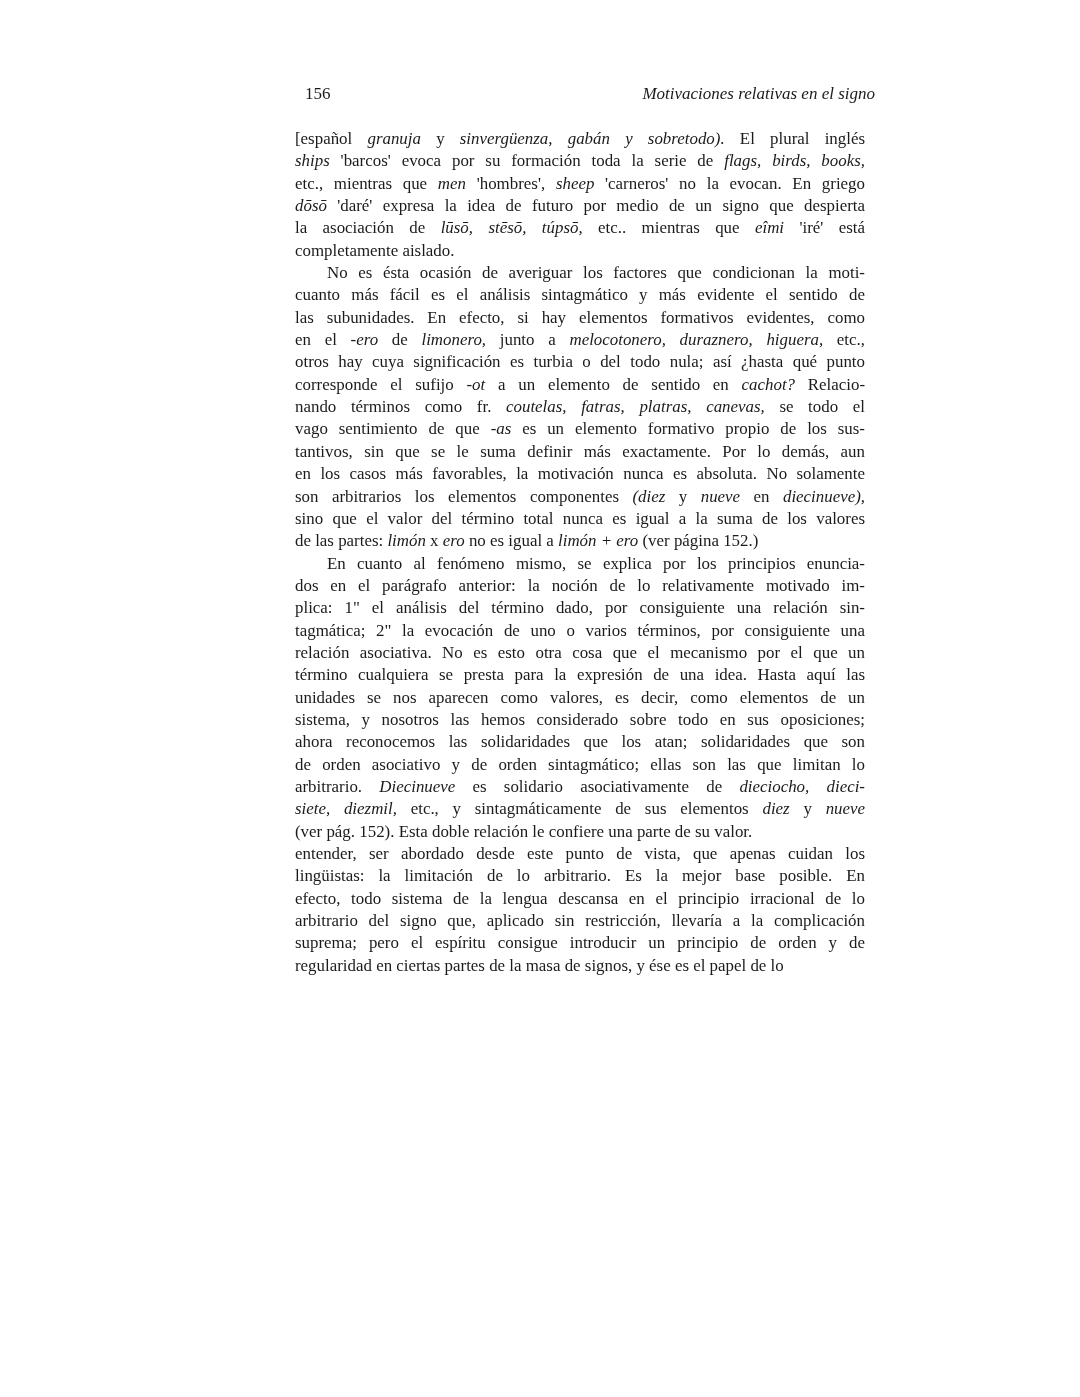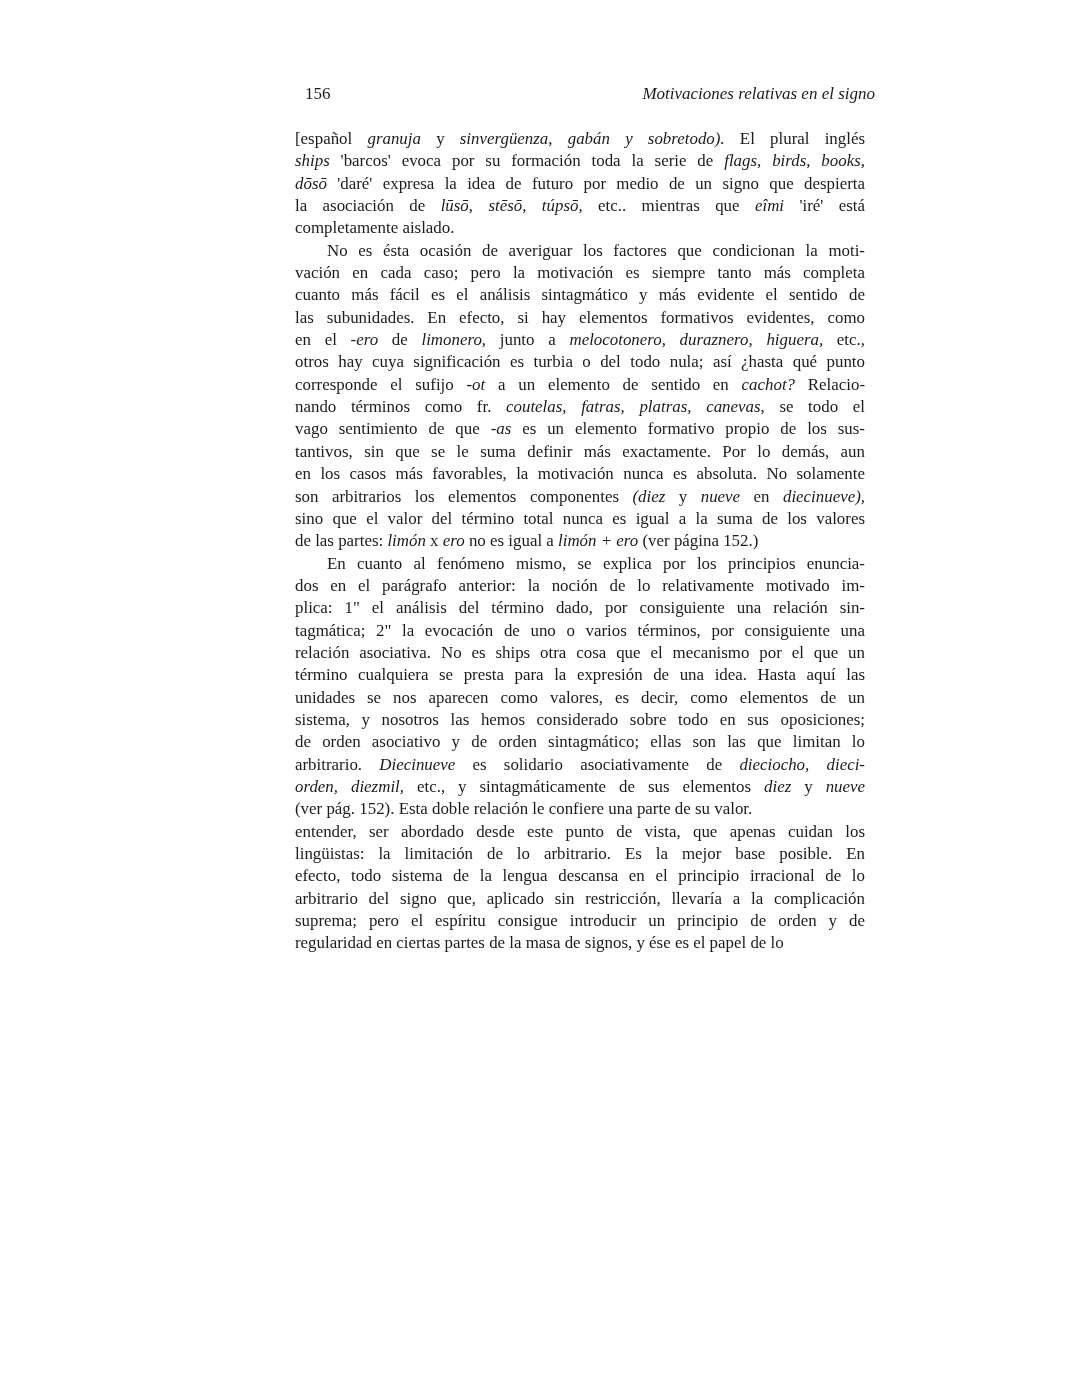--- a/index.html
+++ b/index.html
@@ -63,48 +63,49 @@
 <body style="background: rgb(255, 255, 255); color: rgb(27, 27, 27);">
 
 <div class="page">
   <div class="page-header">
     <span class="page-number">156</span>
     <span class="running-title">Motivaciones relativas en el signo</span>
   </div>
   <div class="body-text">
       <div class="line"><span>[español </span><span class="it">granuja</span><span> y </span><span class="it">sinvergüenza, gabán y sobretodo).</span><span> El plural inglés</span></div>
       <div class="line"><span class="it">ships</span><span> 'barcos' evoca por su formación toda la serie de </span><span class="it">flags, birds, books,</span></div>
+      <div class="line"><span>etc., mientras que </span><span class="it">men</span><span> 'hombres', </span><span class="it">sheep</span><span> 'carneros' no la evocan. En griego</span></div>
       <div class="line"><span class="it">dōsō</span><span> 'daré' expresa la idea de futuro por medio de un signo que despierta</span></div>
       <div class="line"><span>la asociación de </span><span class="it">lūsō, stēsō, túpsō,</span><span> etc.. mientras que </span><span class="it">eîmi</span><span> 'iré' está</span></div>
       <div class="line last"><span>completamente aislado.</span></div>
       <div class="line first"><span>No es ésta ocasión de averiguar los factores que condicionan la moti-</span></div>
-      <div class="line"><span>vación en cada caso; pero la motivación es siempre tanto más completa</span></div>
       <div class="line"><span>cuanto más fácil es el análisis sintagmático y más evidente el sentido de</span></div>
       <div class="line"><span>las subunidades. En efecto, si hay elementos formativos evidentes, como</span></div>
       <div class="line"><span>en el </span><span class="it">-ero</span><span> de </span><span class="it">limonero,</span><span> junto a </span><span class="it">melocotonero, duraznero, higuera,</span><span> etc.,</span></div>
       <div class="line"><span>otros hay cuya significación es turbia o del todo nula; así ¿hasta qué punto</span></div>
       <div class="line"><span>corresponde el sufijo </span><span class="it">-ot</span><span> a un elemento de sentido en </span><span class="it">cachot?</span><span> Relacio-</span></div>
       <div class="line"><span>nando términos como fr. </span><span class="it">coutelas, fatras, platras, canevas,</span><span> se todo el</span></div>
       <div class="line"><span>vago sentimiento de que </span><span class="it">-as</span><span> es un elemento formativo propio de los sus-</span></div>
       <div class="line"><span>tantivos, sin que se le suma definir más exactamente. Por lo demás, aun</span></div>
       <div class="line"><span>en los casos más favorables, la motivación nunca es absoluta. No solamente</span></div>
       <div class="line"><span>son arbitrarios los elementos componentes </span><span class="it">(diez</span><span> y </span><span class="it">nueve</span><span> en </span><span class="it">diecinueve),</span></div>
       <div class="line"><span>sino que el valor del término total nunca es igual a la suma de los valores</span></div>
       <div class="line last"><span>de las partes: </span><span class="it">limón</span><span> x </span><span class="it">ero</span><span> no es igual a </span><span class="it">limón + ero</span><span> (ver página 152.)</span></div>
       <div class="line first"><span>En cuanto al fenómeno mismo, se explica por los principios enuncia-</span></div>
       <div class="line"><span>dos en el parágrafo anterior: la noción de lo relativamente motivado im-</span></div>
       <div class="line"><span>plica: 1" el análisis del término dado, por consiguiente una relación sin-</span></div>
       <div class="line"><span>tagmática; 2" la evocación de uno o varios términos, por consiguiente una</span></div>
-      <div class="line"><span>relación asociativa. No es ships otra cosa que el mecanismo por el que un</span></div>
+      <div class="line"><span>relación asociativa. No es esto otra cosa que el mecanismo por el que un</span></div>
       <div class="line"><span>término cualquiera se presta para la expresión de una idea. Hasta aquí las</span></div>
       <div class="line"><span>unidades se nos aparecen como valores, es decir, como elementos de un</span></div>
       <div class="line"><span>sistema, y nosotros las hemos considerado sobre todo en sus oposiciones;</span></div>
+      <div class="line"><span>ahora reconocemos las solidaridades que los atan; solidaridades que son</span></div>
       <div class="line"><span>de orden asociativo y de orden sintagmático; ellas son las que limitan lo</span></div>
       <div class="line"><span>arbitrario. </span><span class="it">Diecinueve</span><span> es solidario asociativamente de </span><span class="it">dieciocho, dieci-</span></div>
-      <div class="line"><span class="it">orden, diezmil,</span><span> etc., y sintagmáticamente de sus elementos </span><span class="it">diez</span><span> y </span><span class="it">nueve</span></div>
+      <div class="line"><span class="it">siete, diezmil,</span><span> etc., y sintagmáticamente de sus elementos </span><span class="it">diez</span><span> y </span><span class="it">nueve</span></div>
       <div class="line last"><span>(ver pág. 152). Esta doble relación le confiere una parte de su valor.</span></div>
       <div class="line"><span>entender, ser abordado desde este punto de vista, que apenas cuidan los</span></div>
       <div class="line"><span>lingüistas: la limitación de lo arbitrario. Es la mejor base posible. En</span></div>
       <div class="line"><span>efecto, todo sistema de la lengua descansa en el principio irracional de lo</span></div>
       <div class="line"><span>arbitrario del signo que, aplicado sin restricción, llevaría a la complicación</span></div>
       <div class="line"><span>suprema; pero el espíritu consigue introducir un principio de orden y de</span></div>
       <div class="line last"><span>regularidad en ciertas partes de la masa de signos, y ése es el papel de lo</span></div>
     </div>
 </div>
 

